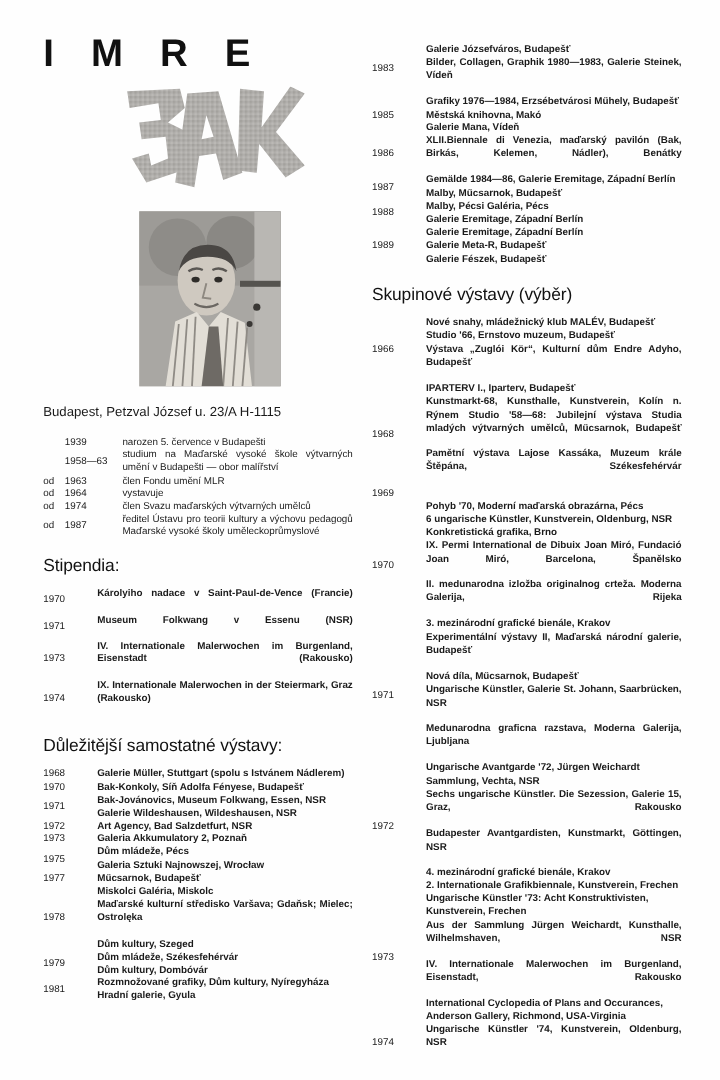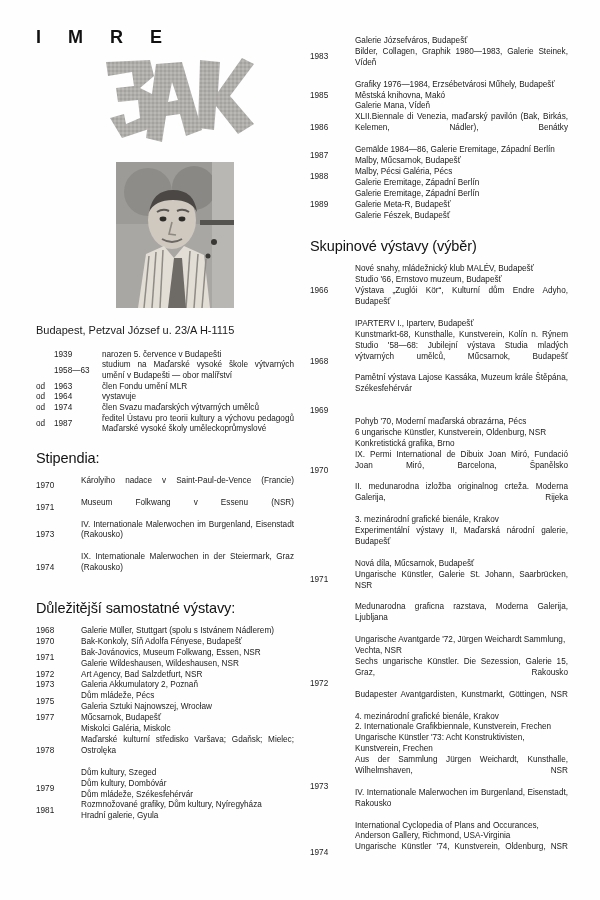--- a/index.html
+++ b/index.html
@@ -33,21 +33,21 @@
     position: absolute;
     left: 310px;
     top: 36px;
     width: 258px;
   }
 
   
   .artist-first {
     font-family: "Liberation Sans", sans-serif;
     font-weight: bold;
-    font-size: 18px;
+    font-size: 32px;
     letter-spacing: 11px;
     color: #111;
     margin: 0 0 4px 0;
     line-height: 1;
   }
   .logo-wrap {
     margin: 12px 0 0 68px;
     width: 150px;
     height: 86px;
     position: relative;
@@ -118,20 +118,21 @@
   .yrow {
     display: flex;
     align-items: center;
   }
   .yr {
     width: 45px;
     flex: 0 0 45px;
   }
   .yv {
     flex: 1 1 auto;
+    font-weight: bold;
   }
   .yv .entry {
     display: block;
   }
   .yv .entry.just {
     text-align: justify;
   }
   .yv .entry.just::after {
     content: "";
     display: inline-block;
@@ -311,22 +312,22 @@
         <span class="yr">1978</span>
         <span class="yv">
           <span class="entry">Miskolci Galéria, Miskolc</span>
           <span class="entry just">Maďarské kulturní středisko Varšava; Gdaňsk; Mielec; Ostrolęka</span>
           <span class="entry">Dům kultury, Szeged</span>
         </span>
       </div>
       <div class="yrow">
         <span class="yr">1979</span>
         <span class="yv">
+          <span class="entry">Dům mládeže, Székesfehérvár</span>
           <span class="entry">Dům kultury, Dombóvár</span>
-          <span class="entry">Dům mládeže, Székesfehérvár</span>
         </span>
       </div>
       <div class="yrow">
         <span class="yr">1981</span>
         <span class="yv">
           <span class="entry">Rozmnožované grafiky, Dům kultury, Nyíregyháza</span>
           <span class="entry">Hradní galerie, Gyula</span>
         </span>
       </div>
     </div>

